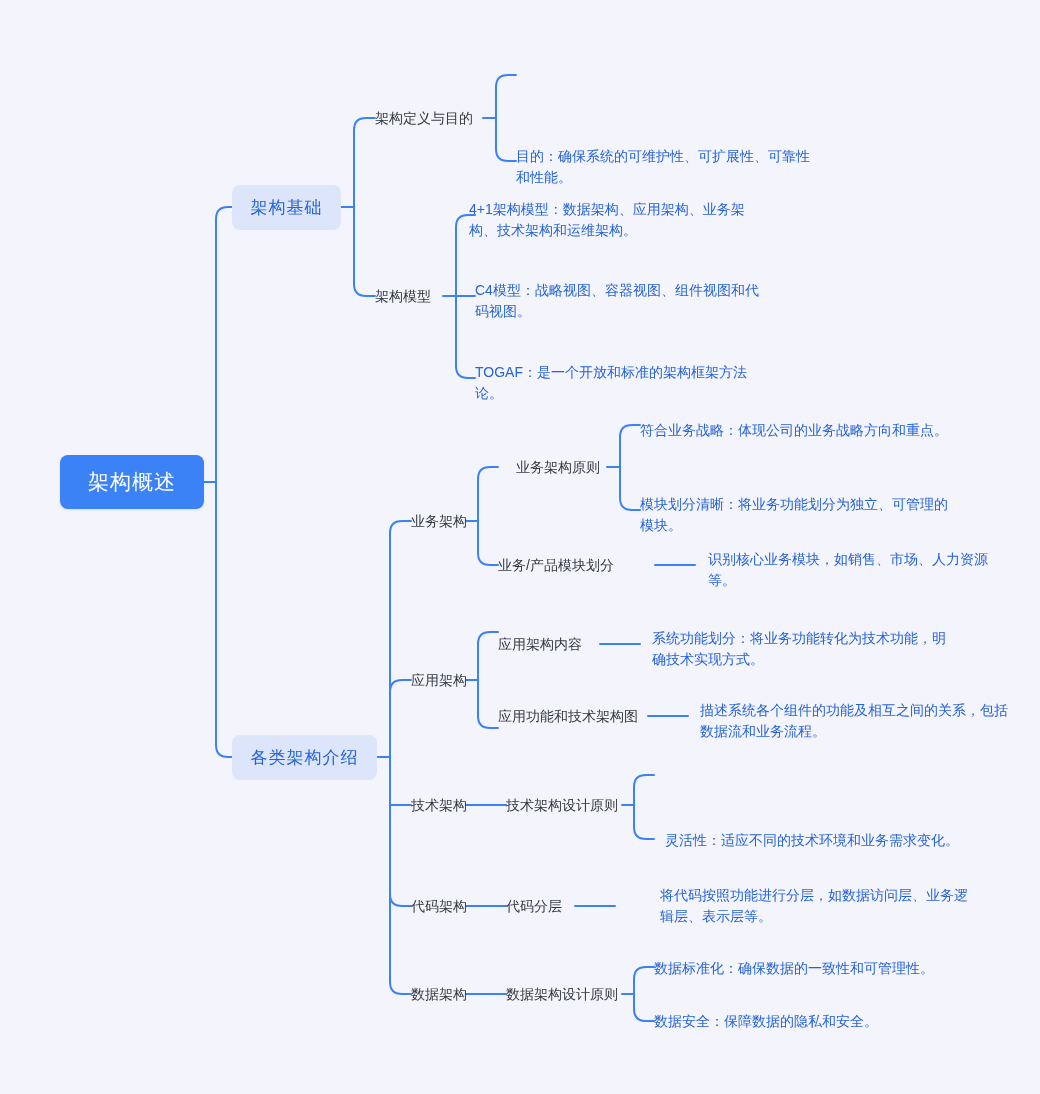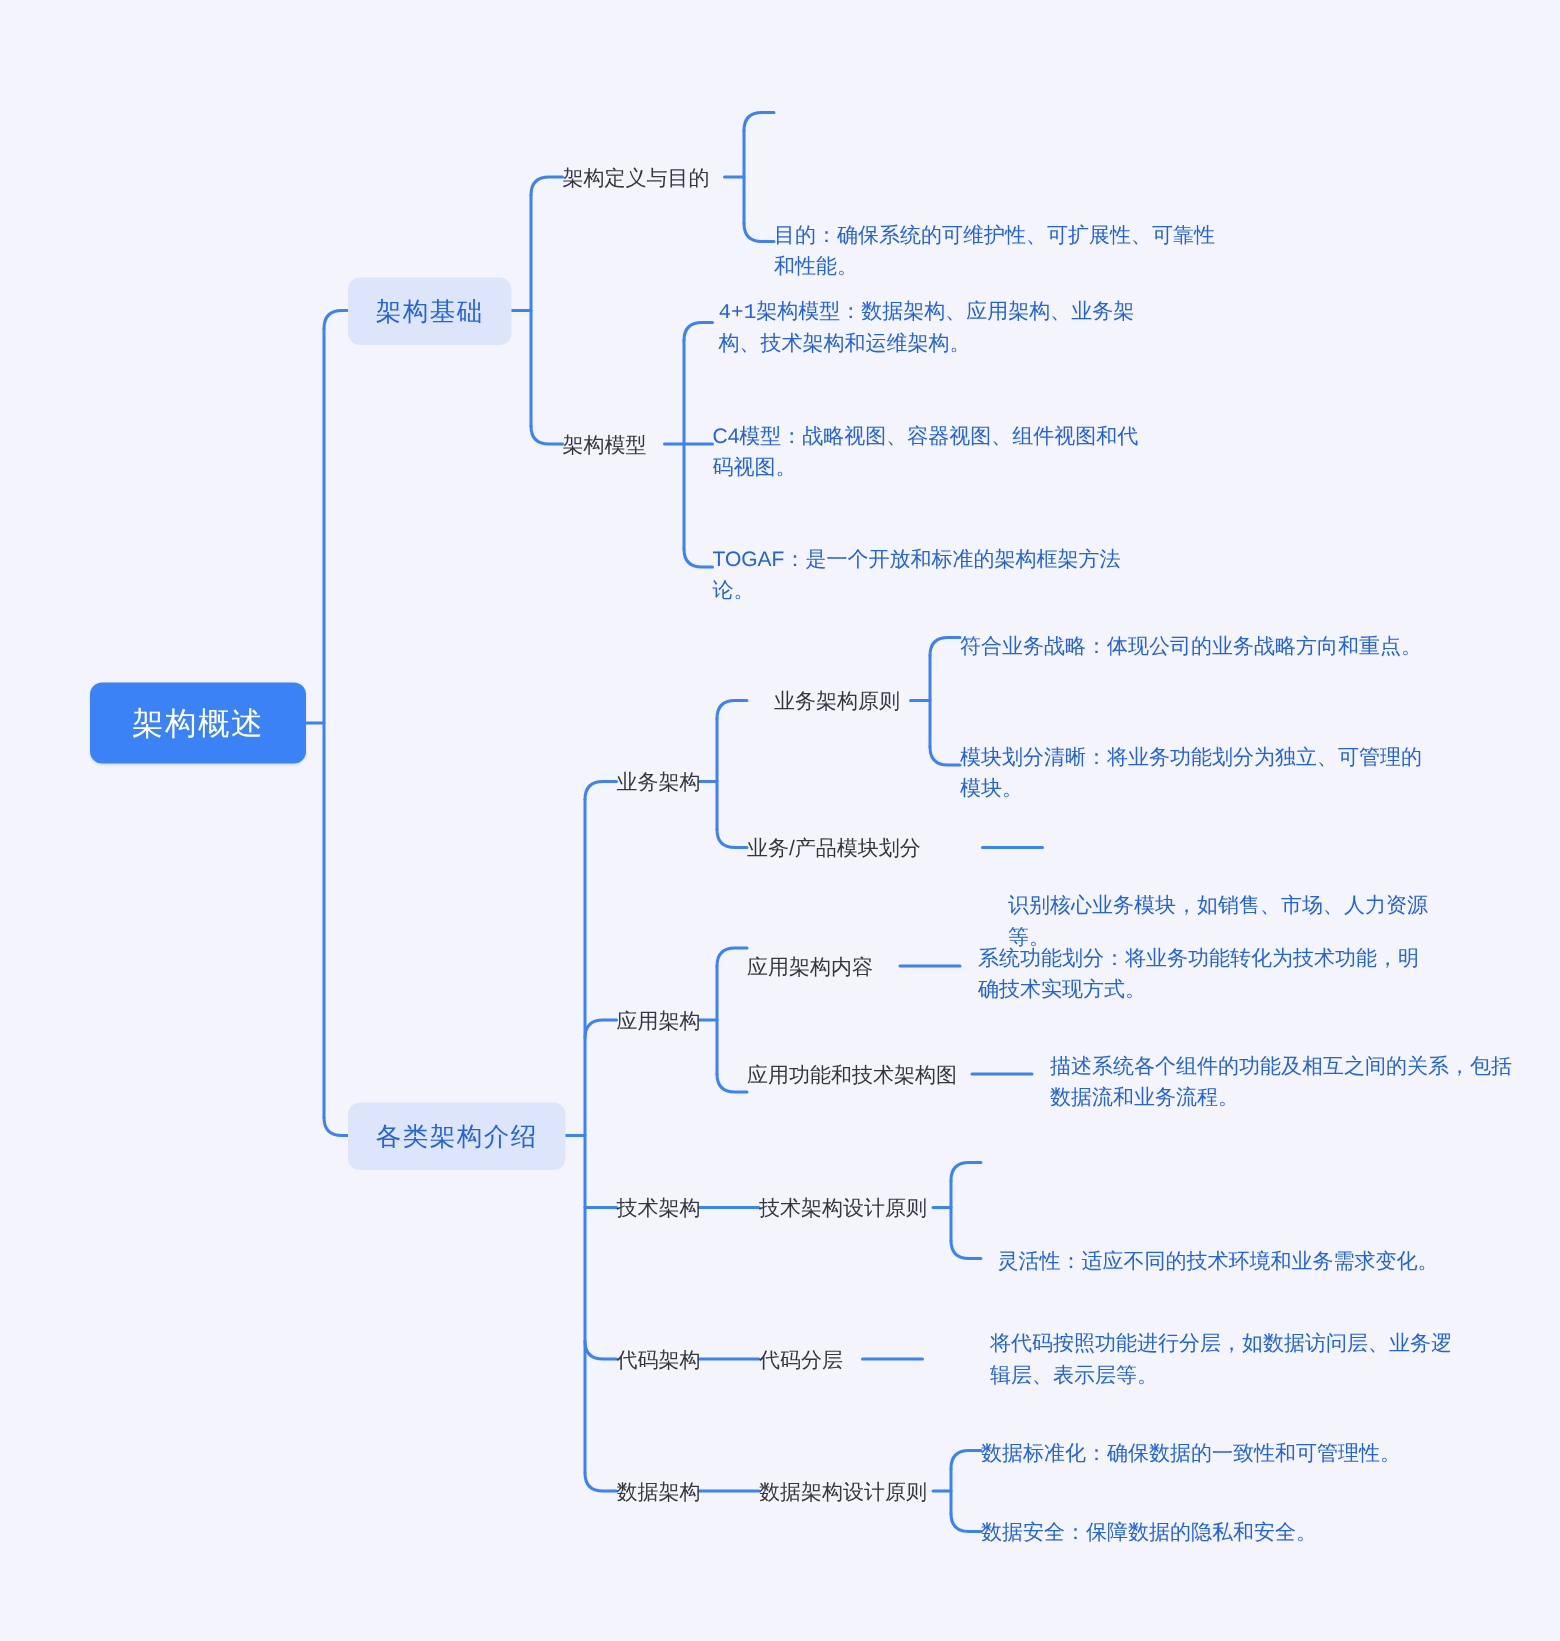--- a/index.html
+++ b/index.html
@@ -182,21 +182,21 @@
 
   <div class="node node-l3" style="left:375px; top:284px; width:70px; height:24px;">
     <span>架构模型</span>
   </div>
 
 
   <div class="node node-l4" style="left:516px; top:144px; width:300px; height:44px;align-items:flex-end;">
     <span>目的：确保系统的可维护性、可扩展性、可靠性和性能。</span>
   </div>
 
-  <div class="node node-l4" style="left:479px; top:198px; width:290px; height:44px;font-family:Liberation Mono, monospace;">
+  <div class="node node-l4" style="left:469px; top:198px; width:290px; height:44px;">
     <span>4+1架构模型：数据架构、应用架构、业务架构、技术架构和运维架构。</span>
   </div>
 
   <div class="node node-l4" style="left:475px; top:279px; width:290px; height:44px;">
     <span>C4模型：战略视图、容器视图、组件视图和代码视图。</span>
   </div>
 
   <div class="node node-l4" style="left:475px; top:361px; width:290px; height:44px;">
     <span>TOGAF：是一个开放和标准的架构框架方法论。</span>
   </div>
@@ -230,21 +230,21 @@
   </div>
 
   <div class="node node-l5" style="left:640px; top:408px; width:320px; height:44px;">
     <span>符合业务战略：体现公司的业务战略方向和重点。</span>
   </div>
 
   <div class="node node-l5" style="left:640px; top:493px; width:320px; height:44px;">
     <span>模块划分清晰：将业务功能划分为独立、可管理的模块。</span>
   </div>
 
-  <div class="node node-l5" style="left:672px; top:548px; width:300px; height:44px;margin-top:44px;">
+  <div class="node node-l5" style="left:708px; top:548px; width:300px; height:44px;">
     <span>识别核心业务模块，如销售、市场、人力资源等。</span>
   </div>
 
   <div class="node node-l4" style="left:498px; top:632px; width:110px; height:24px; color:#333840;">
     <span>应用架构内容</span>
   </div>
 
   <div class="node node-l4" style="left:498px; top:704px; width:160px; height:24px; color:#333840;">
     <span>应用功能和技术架构图</span>
   </div>

